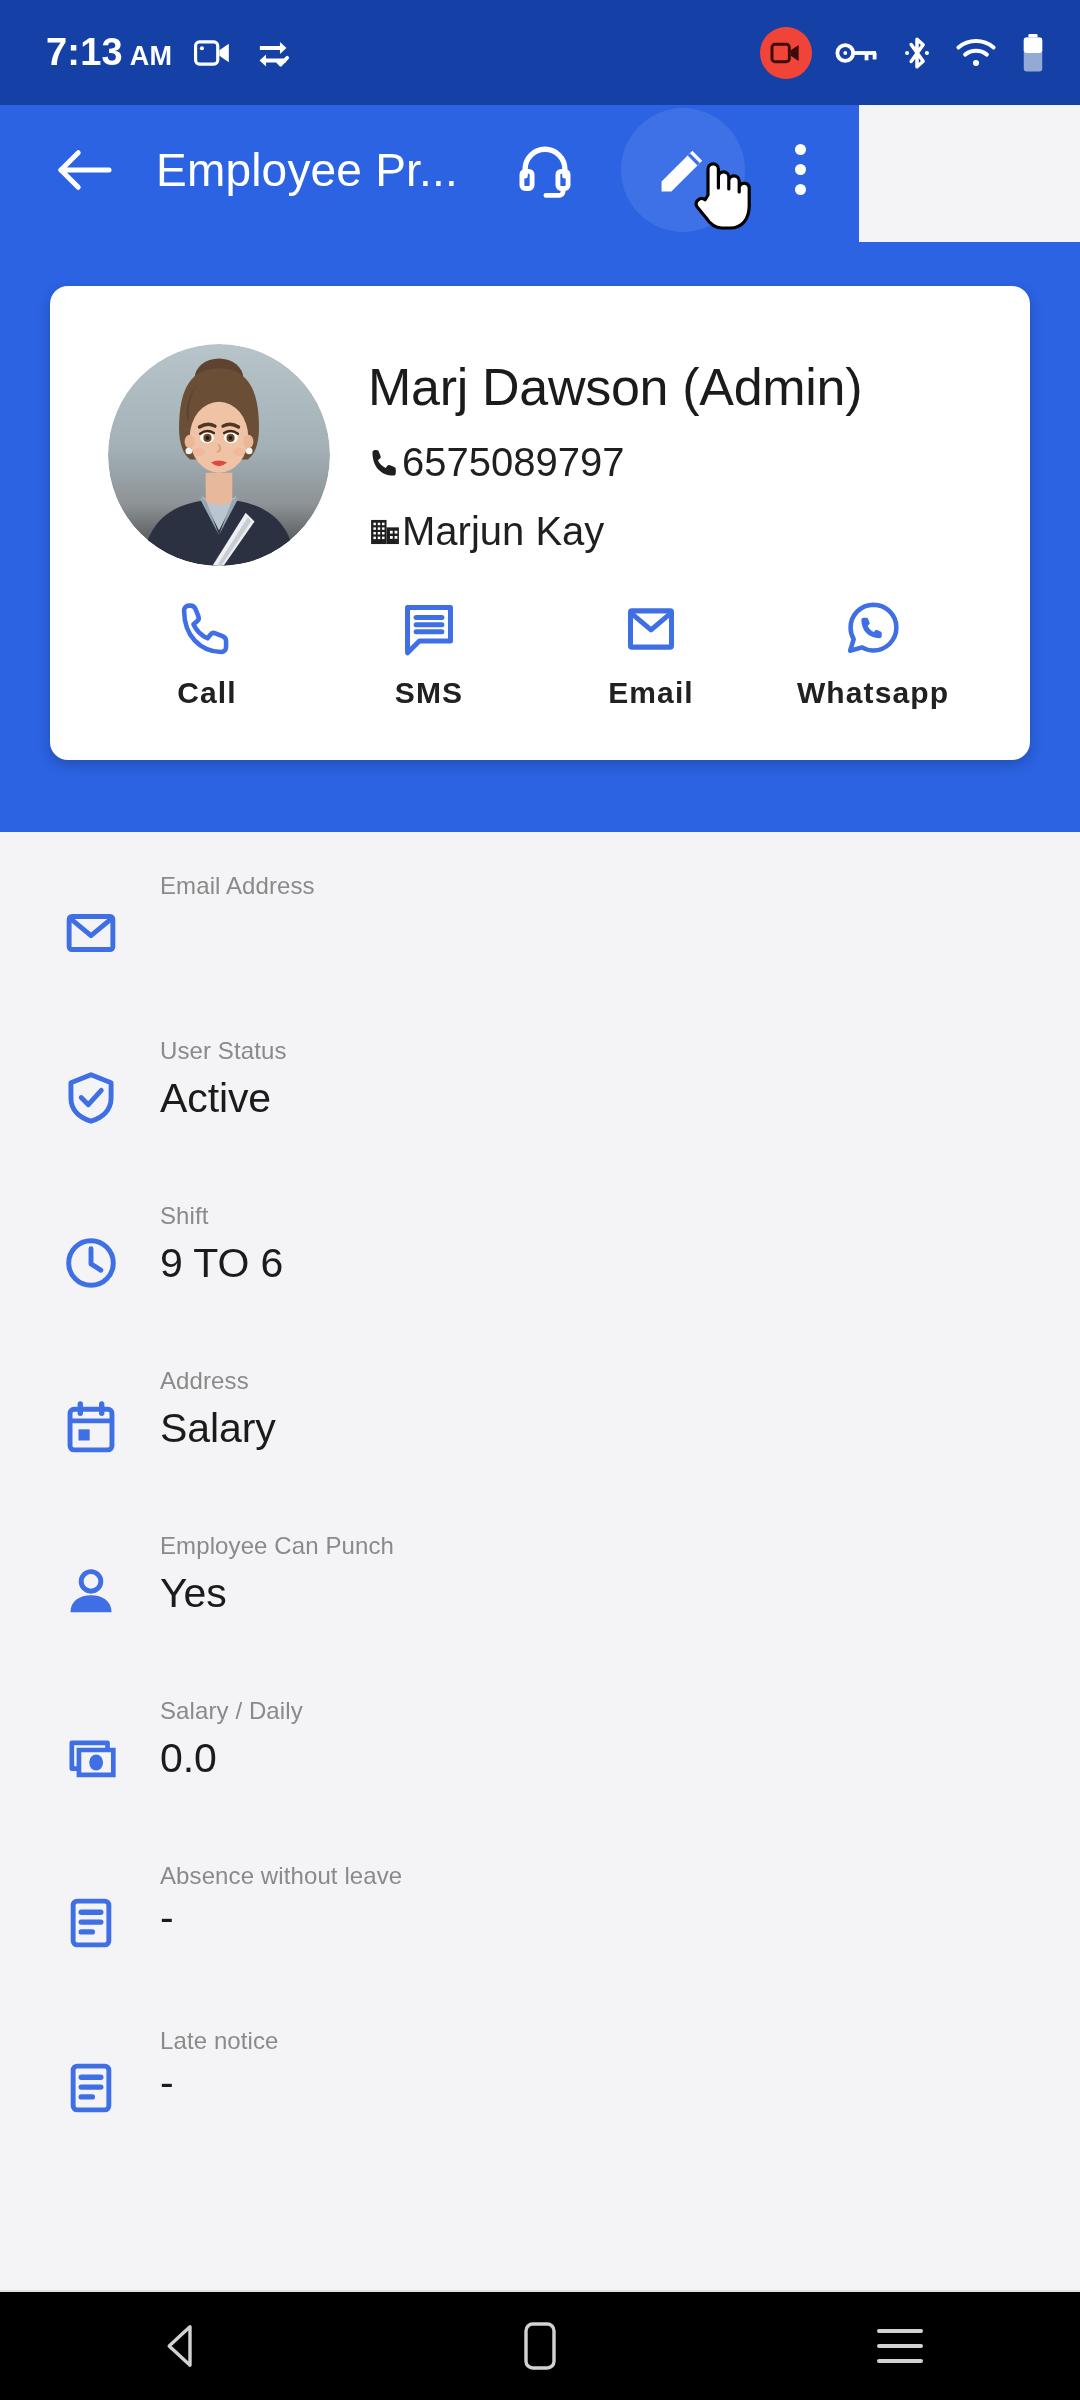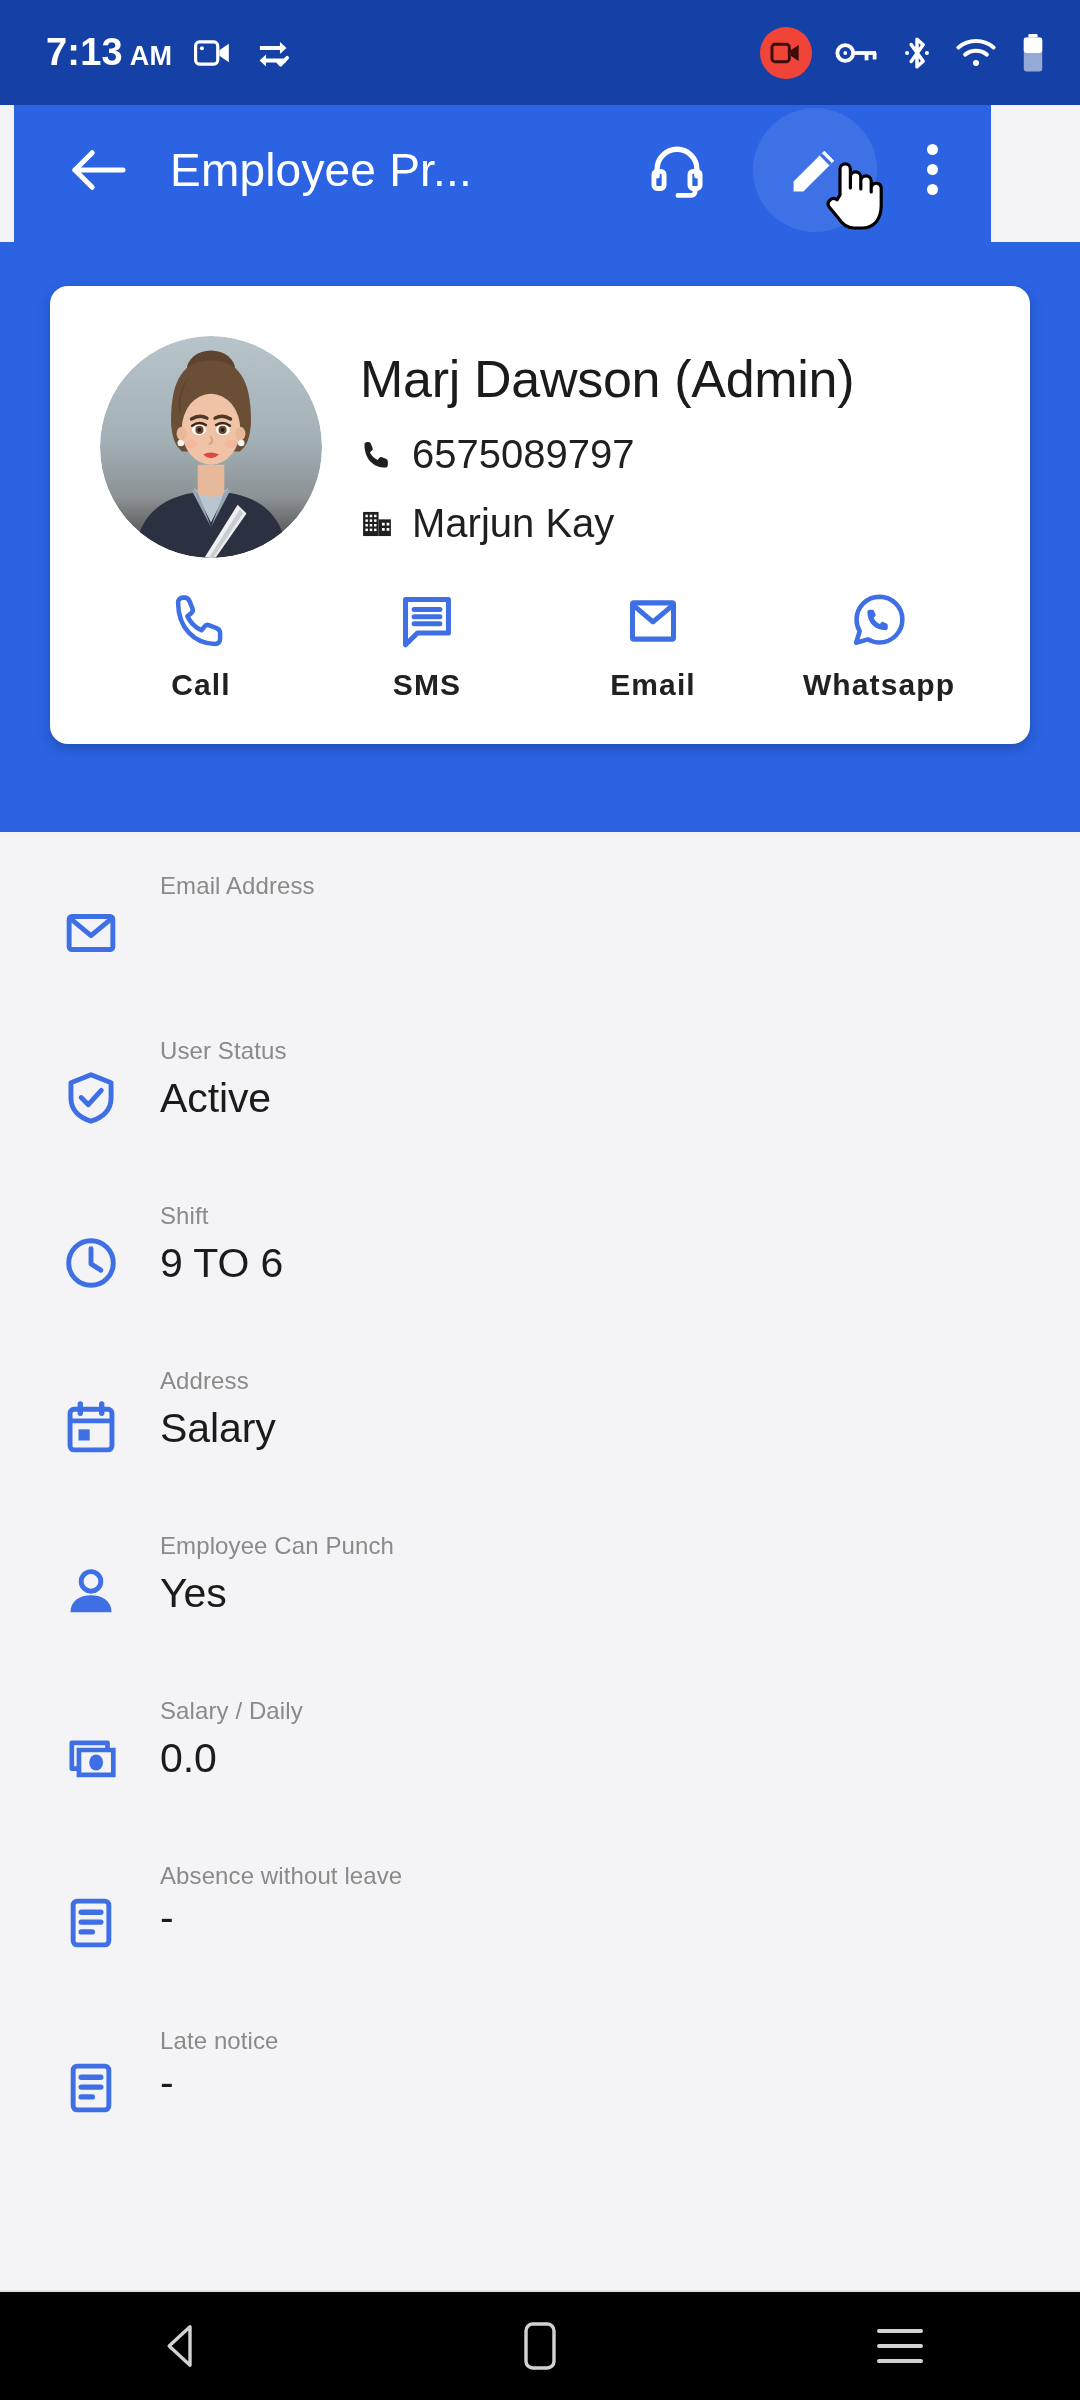--- a/index.html
+++ b/index.html
@@ -59,22 +59,22 @@
   .rec-badge {
     width: 52px; height: 52px;
     border-radius: 50%;
     background: #F04438;
     display: flex; align-items: center; justify-content: center;
   }
 
   
   .app-bar {
     position: absolute;
-    top: 97px; left: 14px;
-    width: 977px;
+    top: 97px; left: 0;
+    width: 859px;
     height: 145px;
     background: #2B63E3;
     display: flex;
     align-items: center;
     padding: 0 24px 0 46px;
     z-index: 18;
     justify-content: space-between;
   }
   .back-btn {
     width: 76px; height: 76px;
@@ -141,21 +141,21 @@
   
   .profile-card {
     position: absolute;
     top: 286px;
     left: 50px;
     width: 980px;
     background: #FFFFFF;
     border-radius: 18px;
     box-shadow: 0 5px 14px rgba(0,0,0,0.20);
     z-index: 14;
-    padding: 8px;
+    padding: 16px;
   }
   .profile-top {
     display: flex;
     align-items: flex-start;
     padding: 42px 34px 10px 42px;
   }
 
   
   .avatar-wrap {
     width: 222px; height: 222px;
@@ -175,21 +175,20 @@
     font-size: 52px;
     font-weight: 400;
     color: #1B1B1B;
     line-height: 1.12;
     letter-spacing: -0.3px;
     white-space: nowrap;
   }
   .p-line {
     display: flex;
     margin-top: 24px;
-    gap: 18px;
   }
   .p-line .pico { flex: 0 0 auto; display: flex; align-items: center; }
   .p-text {
     font-size: 40px;
     color: #1F1F1F;
     font-weight: 400;
     white-space: nowrap;
   }
 
   

